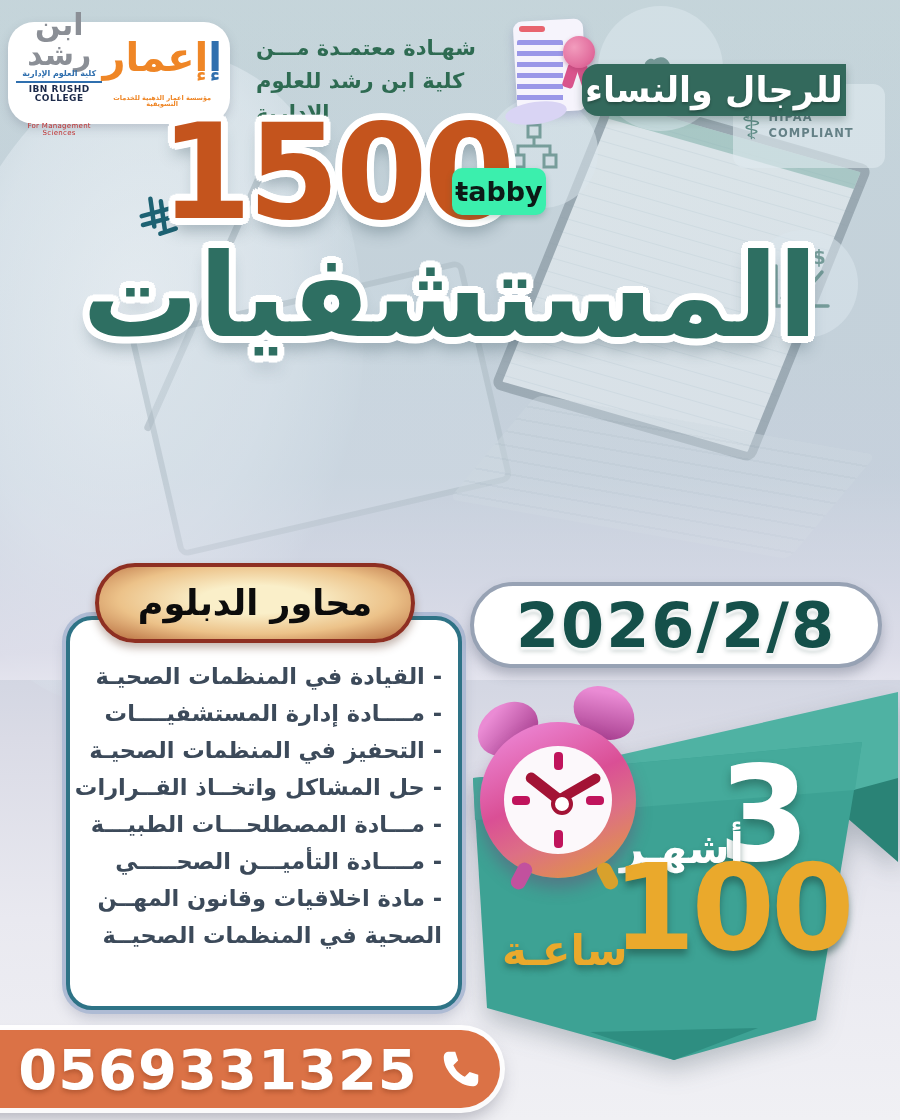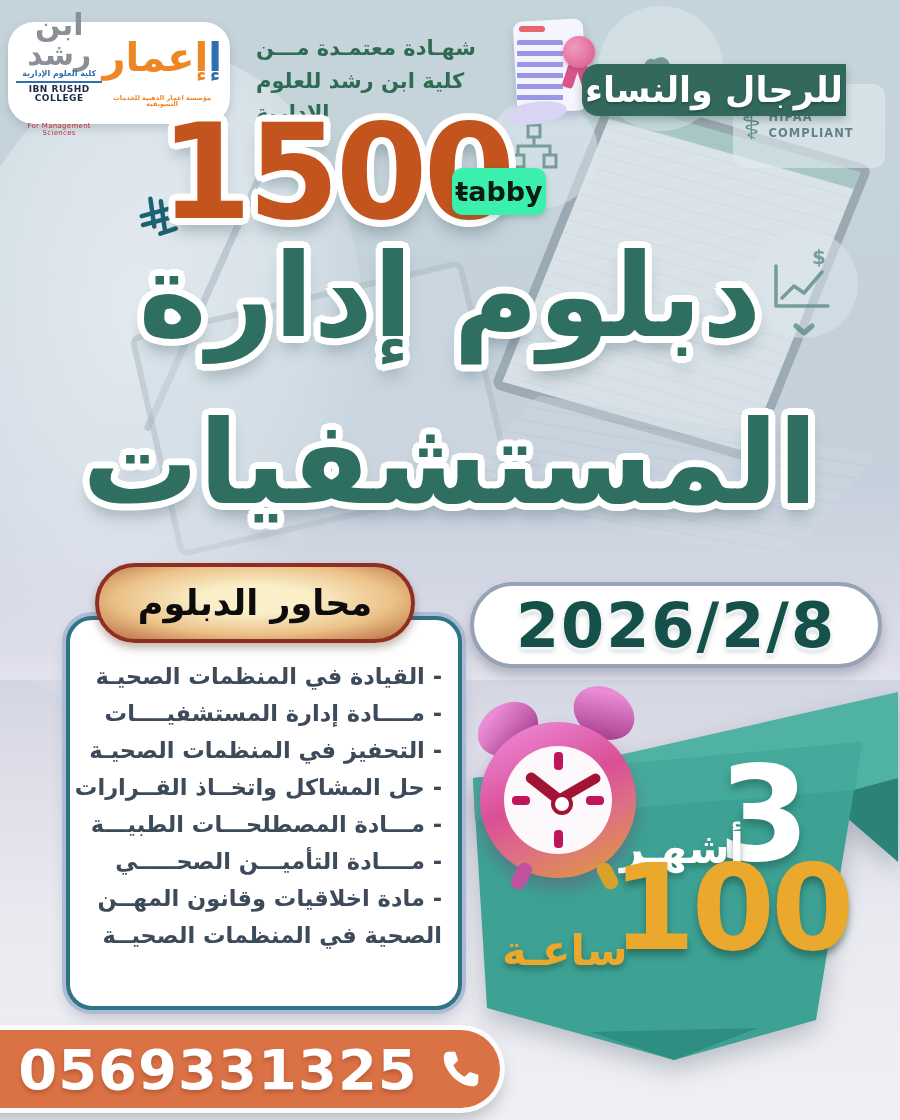--- a/index.html
+++ b/index.html
@@ -210,21 +210,20 @@
         <path d="M29 8 L29 36"></path>
       <path d="M8 20 L40 16"></path>
         <path d="M8 29 L40 25"></path>
         <path d="M24 40 L40 37"></path>
     </g>
   </svg>
   <div class="abs price stroke">1500</div>
   <div class="abs tabby">ŧabby</div>
 
   <div class="abs title stroke">
-    <div>دبلوم إدارة</div>
     <div>المستشفيات</div>
   </div>
 
   <div class="abs modules-pill">محاور الدبلوم</div>
   <div class="abs modules-card">
     <div class="module-row">- القيادة في المنظمات الصحيـة</div>
     <div class="module-row">- مــــادة إدارة المستشفيــــات</div>
     <div class="module-row">- التحفيز في المنظمات الصحيـة</div>
     <div class="module-row">- حل المشاكل واتخــاذ القــرارات</div>
     <div class="module-row">- مـــادة المصطلحـــات الطبيـــة</div>

